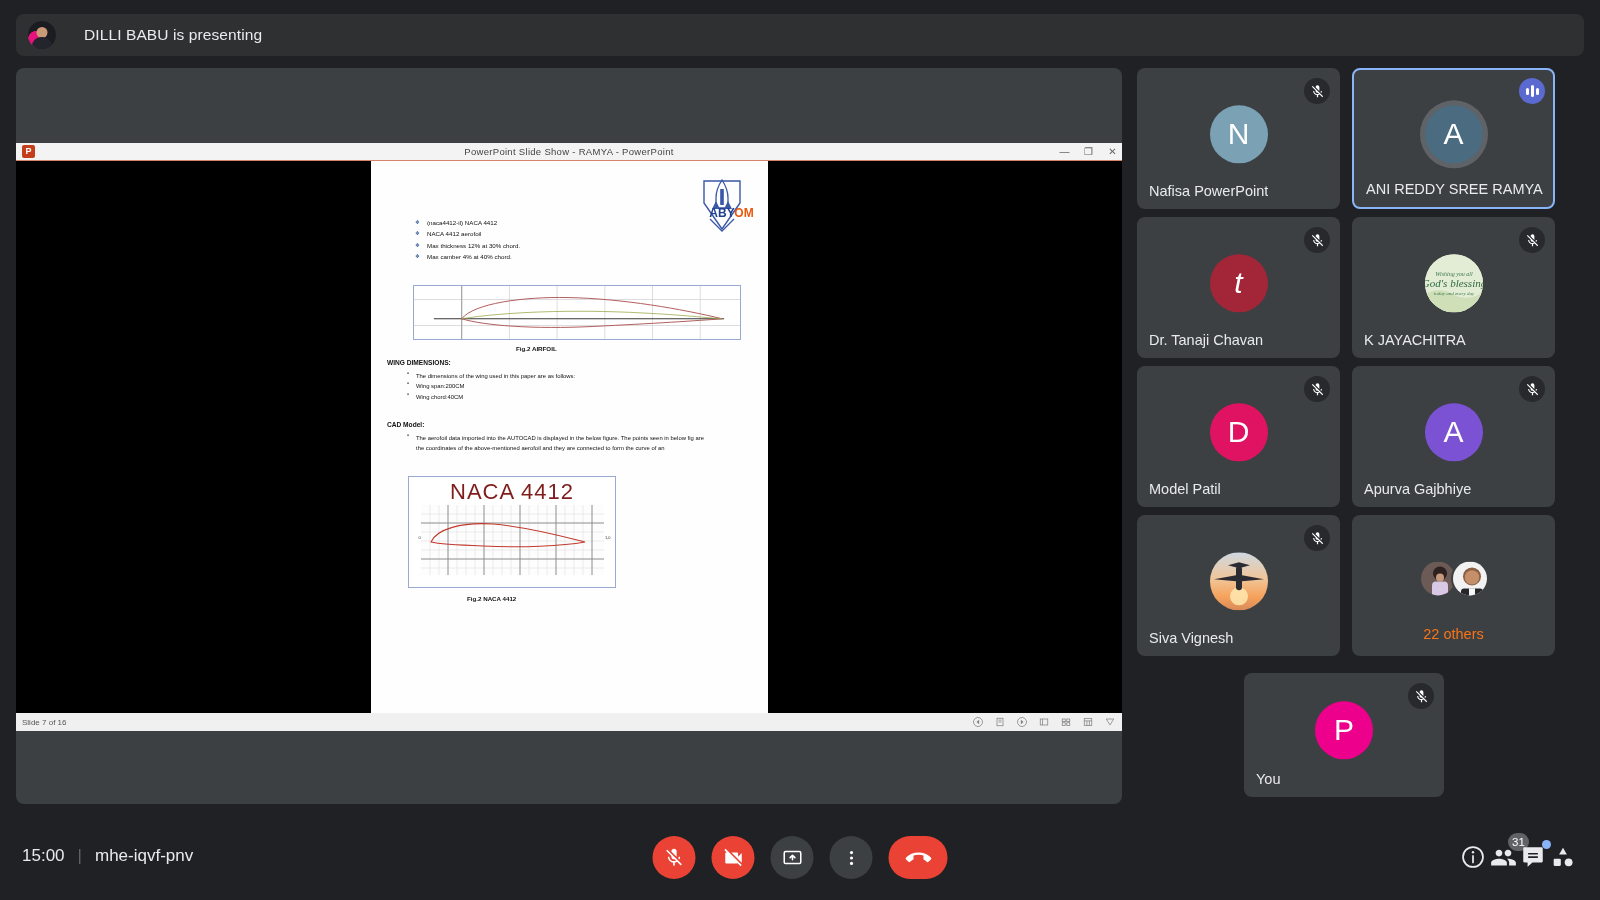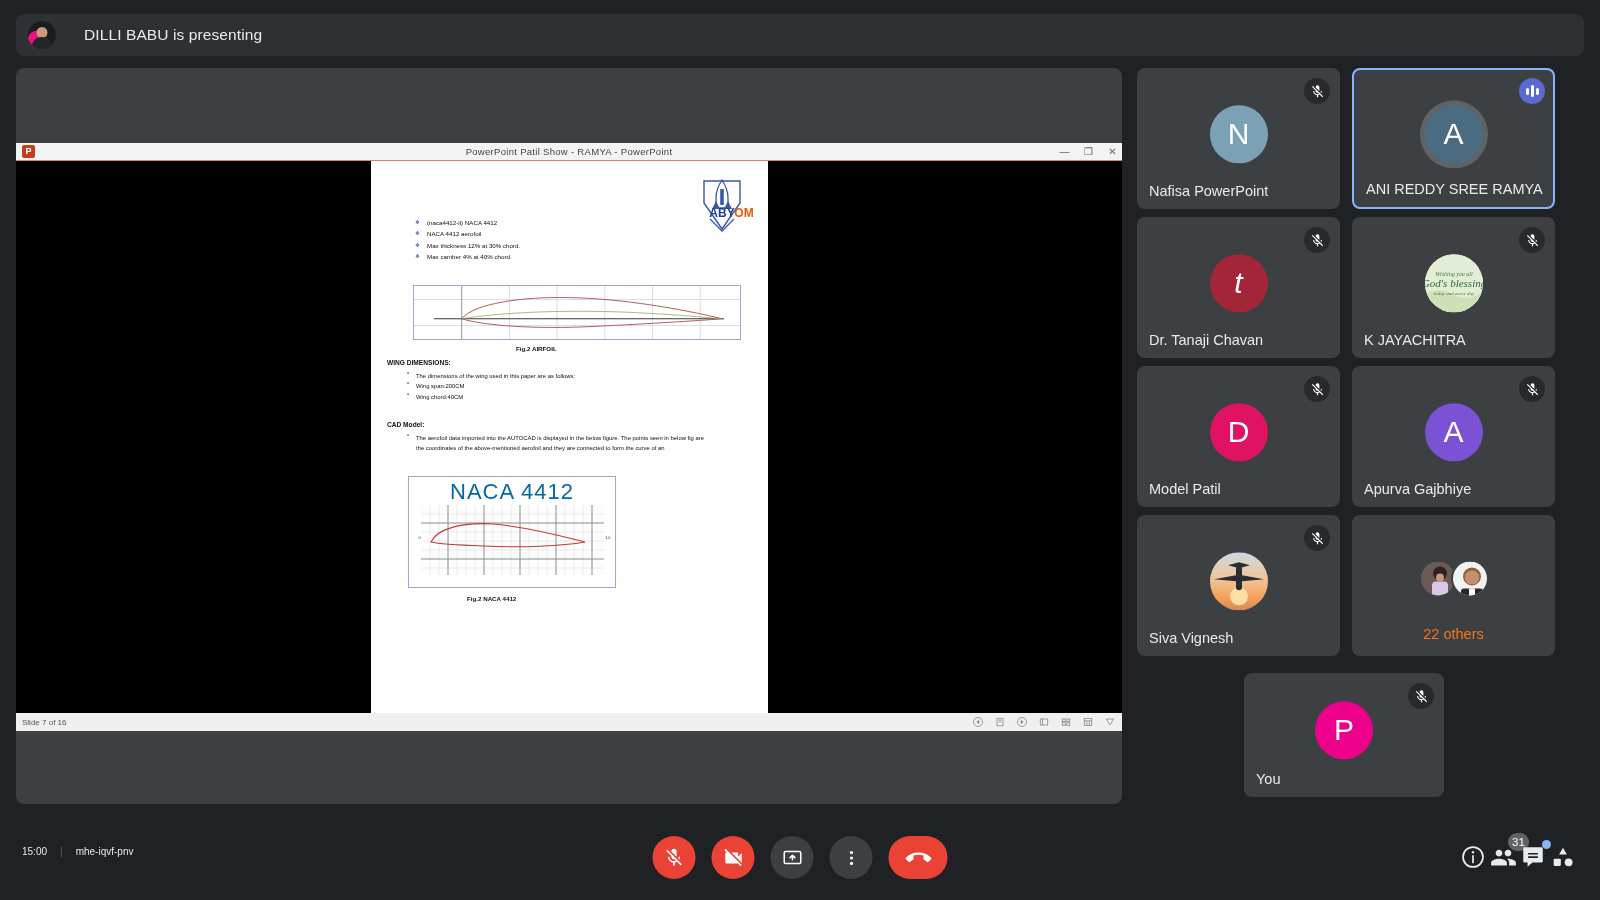--- a/index.html
+++ b/index.html
@@ -75,21 +75,21 @@
 
   .sec-head { position: absolute; font-size: 6.6px; font-weight: bold; color: #111; }
   .bullets-dot { position: absolute; width: 300px; }
   .bullets-dot li {
     list-style: none; font-size: 5.9px; color: #111; line-height: 1.75;
     position: relative; padding-left: 11px;
   }
   .bullets-dot li:before { content: "\25CF"; position: absolute; left: 2px; top: 0; font-size: 3.4px; color:#111; }
 
   #naca-box { position: absolute; left: 37px; top: 315px; width: 208px; height: 112px; border: 1px solid #9aa8d6; background: #fff; padding: 3px; }
-  #naca-title { font-size: 22px; font-weight: 400; color: #0369a1; text-align: center; letter-spacing: 1px; line-height: 1.05; font-family: "Liberation Sans", sans-serif; }
+  #naca-title { font-size: 22px; font-weight: 400; color: #7f1d1d; text-align: center; letter-spacing: 1px; line-height: 1.05; font-family: "Liberation Sans", sans-serif; }
   #naca-plot { position: relative; margin: 2px auto 0; width: 183px; height: 70px; background:#fff; }
 
   #pp-statusbar {
     position: absolute; left: 0; top: 570px; width: 1106px; height: 18px;
     background: #f0f0f0; display:flex; align-items:center;
   }
   #pp-status-text { font-size: 8px; color: #555; margin-left: 6px; }
   #pp-showbtns { position: absolute; right: 6px; top: 0; height: 18px; display: flex; align-items:center; gap: 10px; }
   #pp-showbtns .sb { width: 12px; height: 12px; opacity: .72; }
 
@@ -134,21 +134,21 @@
   }
 
   
   .others-stack { position: absolute; left: 50%; top: 50%; transform: translate(-50%,-70%); display: flex; }
   .others-stack .oa { width: 38px; height: 38px; border-radius: 50%; overflow: hidden; border: 2px solid #3c4043; }
   .others-stack .oa:nth-child(2){ margin-left: -6px; }
   .others-label { position: absolute; left: 0; right: 0; bottom: 14px; text-align: center; color:#f97316; font-size: 14.5px; }
 
   
   #bottombar { position: absolute; left: 0; bottom: 0; width: 1600px; height: 84px; }
-  #meeting-meta { position: absolute; left: 22px; top: 30px; color: #e8eaed; font-size: 10px; display:flex; align-items:center; gap: 13px; }
+  #meeting-meta { position: absolute; left: 22px; top: 30px; color: #e8eaed; font-size: 17px; display:flex; align-items:center; gap: 13px; }
   #meeting-meta .sep { color: #5f6368; }
   #center-controls { position: absolute; left: 50%; top: 20px; transform: translateX(-50%); display: flex; gap: 16px; align-items: center; }
   .ctrl { width: 43px; height: 43px; border-radius: 50%; display:flex; align-items:center; justify-content:center; cursor: pointer; border: none; }
   .ctrl.red { background: #ea4335; }
   .ctrl.grey { background: #3c4043; }
   .ctrl.end { width: 59px; height: 43px; border-radius: 22px; background: #ea4335; }
   #right-controls { position: absolute; right: 22px; top: 26px; display: flex; align-items: center; }
   .rctrl { position: relative; width: 30px; height: 30px; display:flex; align-items:center; justify-content:center; cursor:pointer; }
   .count-badge {
     position: absolute; top: -9px; right: -11px; min-width: 21px; height: 18px; padding: 0 4px;
@@ -167,21 +167,21 @@
       <div class="av-body"></div>
   </div>
   <div id="presenting-text">DILLI BABU is presenting</div>
 </div>
 
 <div id="stage">
   <div id="pp-window">
 
     <div id="pp-titlebar">
       <div class="ppt-logo">P</div>
-      <div id="pp-title-text">PowerPoint Patil Show  -  RAMYA - PowerPoint</div>
+      <div id="pp-title-text">PowerPoint Slide Show  -  RAMYA - PowerPoint</div>
       <div id="pp-winbtns">
         <span>—</span>
         <span>❐</span>
         <span>✕</span>
       </div>
     </div>
 
     <div id="slide-area">
       <div id="slide-page">
         <div id="slide-inner">

